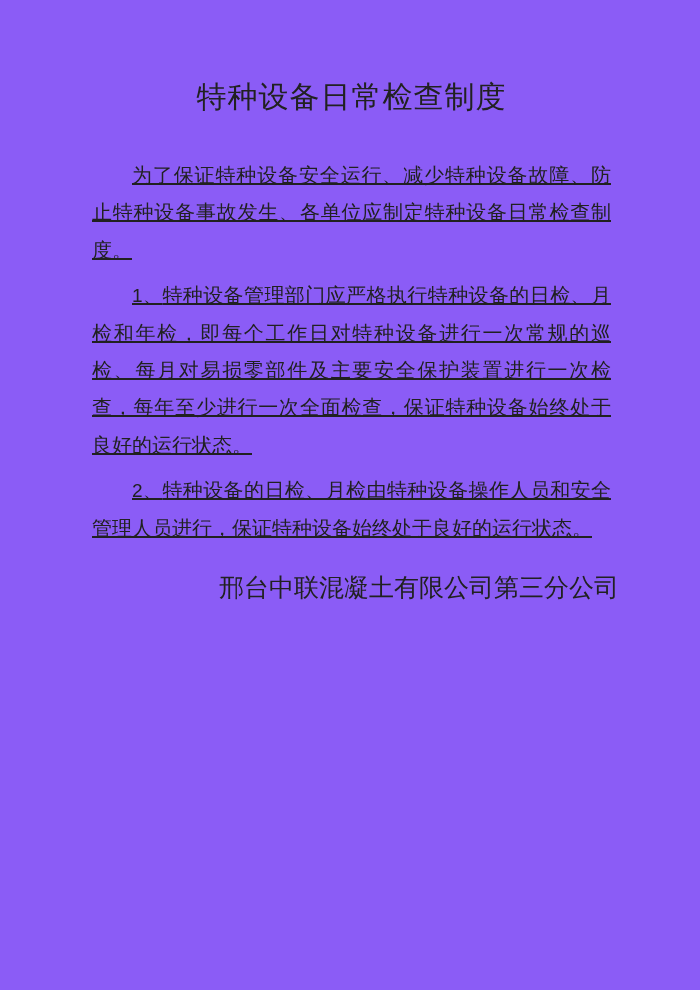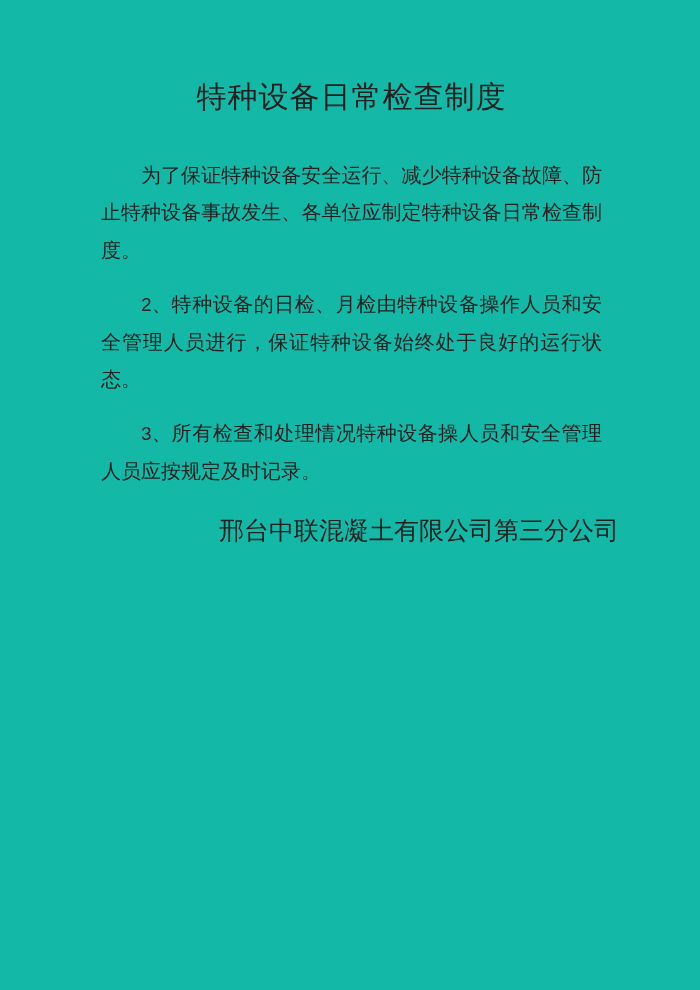--- a/index.html
+++ b/index.html
@@ -4,43 +4,44 @@
 <style>
   html, body {
     margin: 0;
     padding: 0;
     background: #ffffff;
   }
   .page {
     position: relative;
     width: 700px;
     height: 990px;
-    background: #14b8a6;
+    background: #8b5cf6;
     box-sizing: border-box;
     padding: 75px 81px 0 84px;
     overflow: hidden;
     font-family: "Liberation Serif", "DejaVu Serif", serif;
     color: #212121;
   }
   .doc-title {
     font-size: 30px;
     font-weight: 400;
     line-height: 44px;
     text-align: center;
     margin: 0 0 38px 0;
     letter-spacing: 1px;
     white-space: nowrap;
   }
   .para {
     font-size: 20px;
     line-height: 37.4px;
-    margin: 17px;
+    margin: 8px;
     text-align: justify;
     text-indent: 2em;
     word-break: break-all;
+    text-decoration: underline;
   }
   .para .num {
     font-family: "Liberation Sans", "DejaVu Sans", sans-serif;
     font-size: 19px;
   }
   .signature {
     font-size: 25px;
     line-height: 37.4px;
     margin: 22px 0 0 0;
     text-align: right;
@@ -50,26 +51,26 @@
 </head>
 <body>
 
 <div class="page">
   <h1 class="doc-title">特种设备日常检查制度</h1>
 
   <p class="para">
     <span class="num"></span><span>为了保证特种设备安全运行、减少特种设备故障、防止特种设备事故发生、各单位应制定特种设备日常检查制度。</span>
   </p>
 
+  <p class="para">
+    <span class="num">1、</span><span>特种设备管理部门应严格执行特种设备的日检、月检和年检，即每个工作日对特种设备进行一次常规的巡检、每月对易损零部件及主要安全保护装置进行一次检查，每年至少进行一次全面检查，保证特种设备始终处于良好的运行状态。</span>
+  </p>
 
   <p class="para">
     <span class="num">2、</span><span>特种设备的日检、月检由特种设备操作人员和安全管理人员进行，保证特种设备始终处于良好的运行状态。</span>
   </p>
 
-  <p class="para">
-    <span class="num">3、</span><span>所有检查和处理情况特种设备操人员和安全管理人员应按规定及时记录。</span>
-  </p>
 
 
 
 
   <p class="signature">邢台中联混凝土有限公司第三分公司</p>
 </div>
 
 </body></html>

